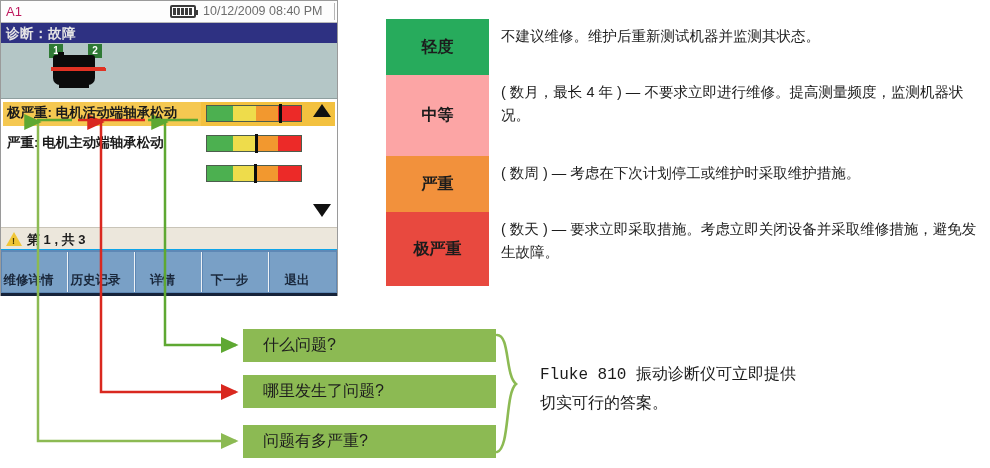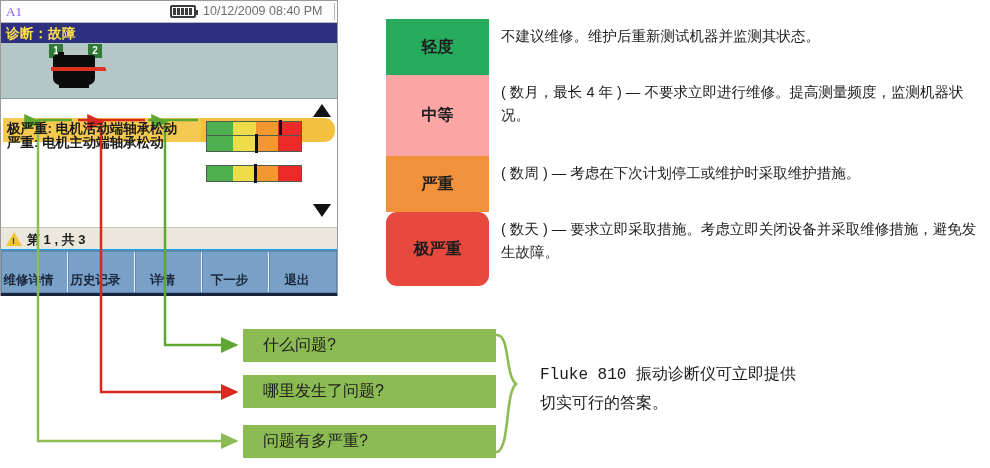--- a/index.html
+++ b/index.html
@@ -15,21 +15,21 @@
   
   #device{
     position:absolute;left:0;top:0;width:338px;height:296px;
     background:#ffffff;border:1px solid #9a9a9a;box-sizing:border-box;
   }
   #status-bar{
     position:absolute;left:0;top:0;width:336px;height:22px;
     background:#fdfdfd;border-bottom:1px solid #b9b9b9;box-sizing:border-box;
   }
   #status-bar .label-a1{
-    position:absolute;left:5px;top:3px;font-size:13px;color:#8b5cf6;font-family:Liberation Serif, serif;
+    position:absolute;left:5px;top:3px;font-size:13px;color:#be185d;
   }
   #battery{
     position:absolute;left:169px;top:4px;width:26px;height:13px;
     border:2px solid #3b3b3b;border-radius:2px;box-sizing:border-box;
     background:#fff;
   }
   #battery:after{
     content:"";position:absolute;right:-4px;top:3px;width:3px;height:5px;background:#3b3b3b;
   }
   #battery .cells{
@@ -41,21 +41,21 @@
   }
   #status-bar .divider{
     position:absolute;right:2px;top:2px;width:1px;height:17px;background:#b5b5b5;
   }
 
   #title-bar{
     position:absolute;left:0;top:22px;width:336px;height:20px;
     background:#2e3182;box-sizing:border-box;
   }
   #title-bar .t{
-    position:absolute;left:5px;top:2px;font-size:13.5px;font-weight:bold;color:#fde047;
+    position:absolute;left:5px;top:2px;font-size:13.5px;font-weight:bold;color:#e5e5e5;
     letter-spacing:.5px;
   }
 
   #machine-pane{
     position:absolute;left:0;top:42px;width:336px;height:56px;
     background:#b4c6c6;border-bottom:1px solid #8f9f9f;box-sizing:border-box;
   }
   .tag{
     position:absolute;top:1px;width:14px;height:14px;background:#2f7a35;
     color:#fff;font-size:10px;font-weight:bold;text-align:center;line-height:14px;
@@ -210,21 +210,21 @@
       <div class="tag" id="tag2">2</div>
       <div id="hook"></div>
       <div id="motor-body"></div>
       <div id="motor-foot"></div>
       <div id="shaft"></div>
       <div id="shaft-stub"></div>
     </div>
 
     <div id="fault-list">
 
-      <div class="fault-row sel" style="top:19px;border-radius:11px;">
+      <div class="fault-row sel" style="top:3px;">
         <div class="txt">极严重: 电机活动端轴承松动</div>
         <div class="sevbar" style="left:203px;">
           <span class="s-g"></span>
             <span class="s-y"></span>
             <span class="s-o"></span>
             <span class="s-r"></span>
           <i class="marker" id="mk0" style="left: 71.96px;"></i>
         </div>
       </div>
 
@@ -284,21 +284,21 @@
     </div>
     <div class="leg-row">
       <div class="leg-sw" style="background:#fca5a5;height:81px;">中等</div>
       <div class="leg-desc" style="height:81px;">( 数月，最长 4 年 ) — 不要求立即进行维修。提高测量频度，监测机器状况。</div>
     </div>
     <div class="leg-row">
       <div class="leg-sw" style="background:#f2913c;height:56px;">严重</div>
       <div class="leg-desc" style="height:56px;">( 数周 ) — 考虑在下次计划停工或维护时采取维护措施。</div>
     </div>
     <div class="leg-row">
-      <div class="leg-sw" style="background:#e8493f;height:74px;border-radius:11px;">极严重</div>
+      <div class="leg-sw" style="background:#e8493f;height:74px;">极严重</div>
       <div class="leg-desc" style="height:74px;">( 数天 ) — 要求立即采取措施。考虑立即关闭设备并采取维修措施，避免发生故障。</div>
     </div>
   </div>
 
   <div class="qbox" id="qbox1">
     <div class="qt">什么问题?</div>
   </div>
   <div class="qbox" id="qbox2">
     <div class="qt">哪里发生了问题?</div>
   </div>

